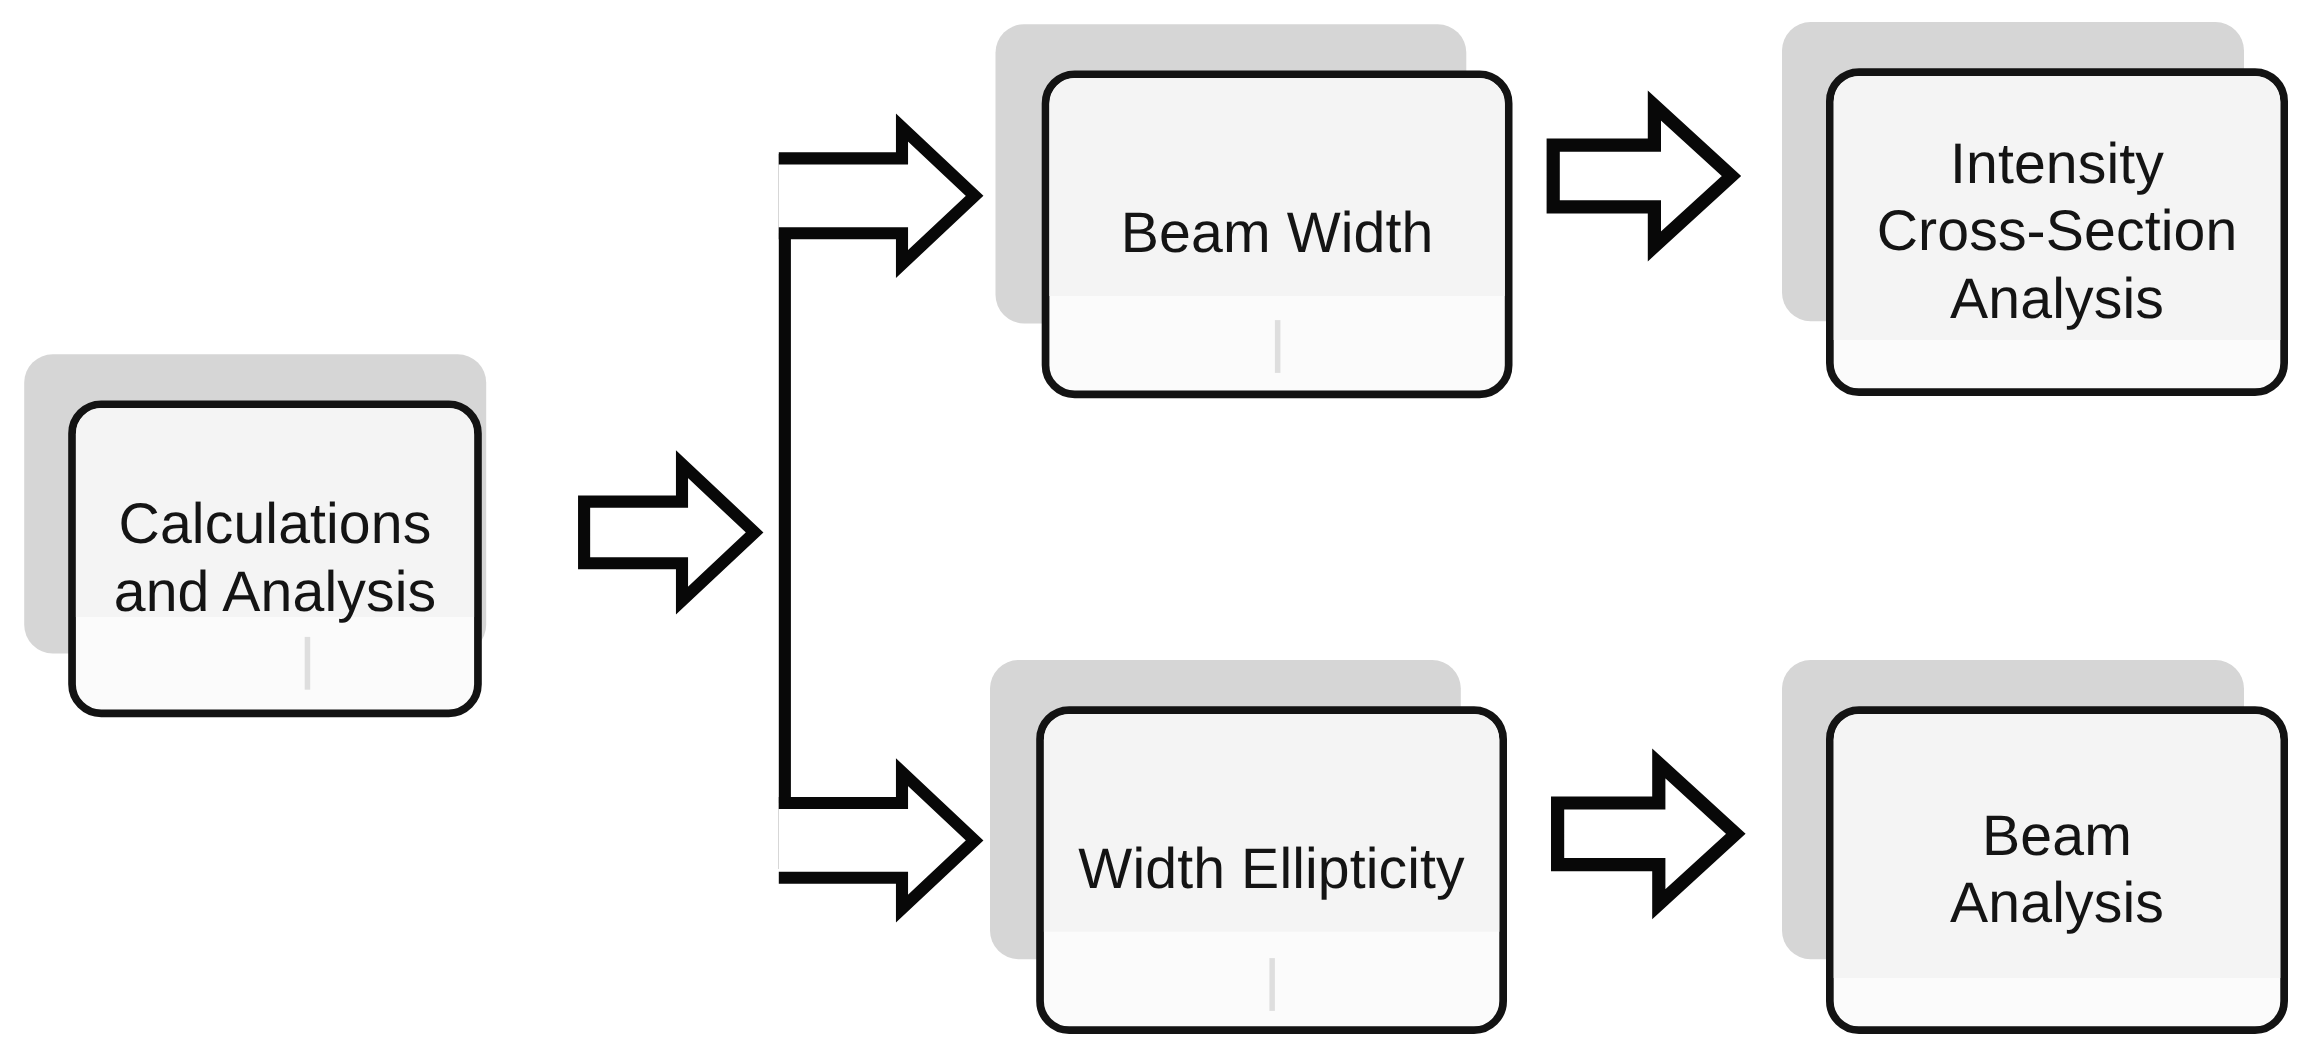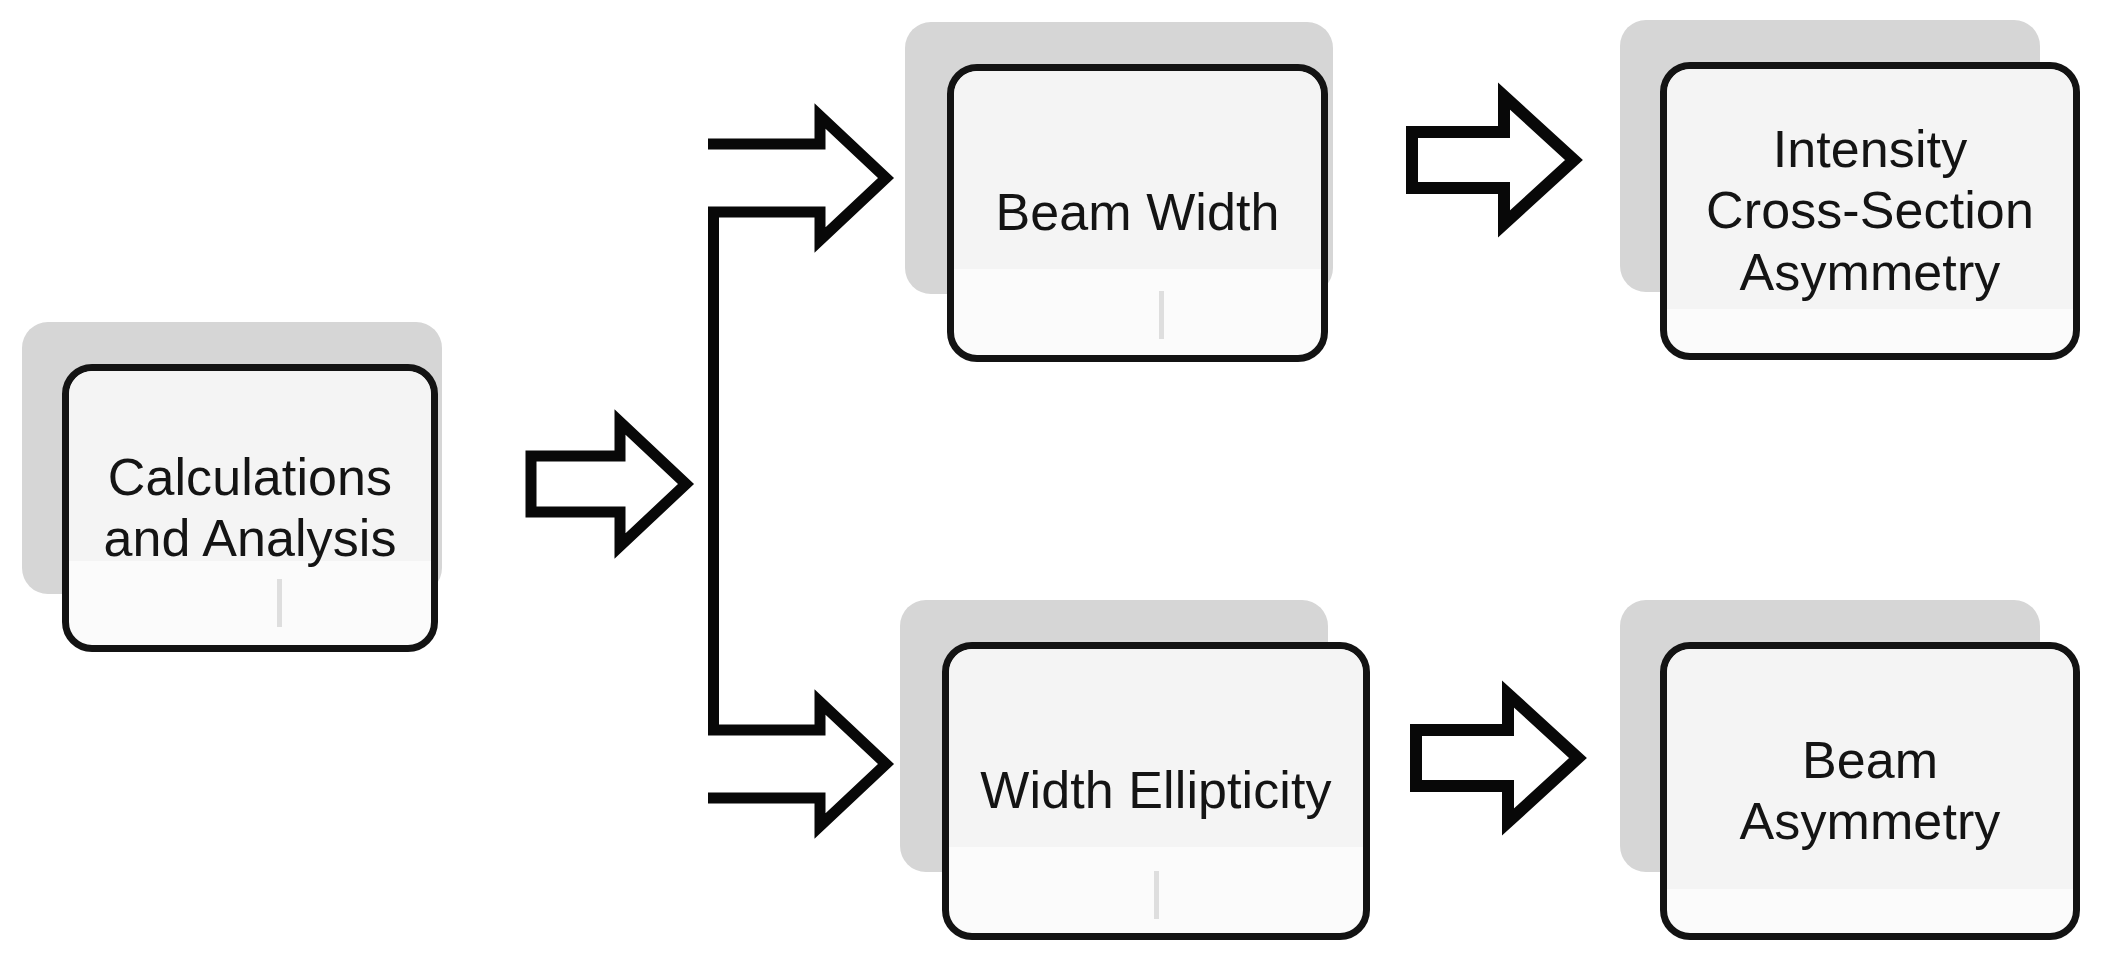--- a/index.html
+++ b/index.html
@@ -109,40 +109,40 @@
   </div>
 
   <div class="arrow" style="left:708px; top:700px; width:182px; height:132px;">
     <svg viewBox="0 0 182 132" preserveAspectRatio="none">
       <path d="M0,30 L112,30 L112,2 L178,64 L112,126 L112,98 L0,98" fill="#ffffff" stroke="#080808" stroke-width="11" stroke-linejoin="miter" stroke-linecap="butt"></path>
     </svg>
   </div>
 
   <div class="node" style="left:905px; top:22px; width:470px; height:340px;">
     <div class="node-shadow" style="left:0px; top:0px; width:428px; height:272px;"></div>
-    <div class="node-box" style="left:42px; top:42px; width:381px; height:298px;">
+    <div class="node-box" style="left:42px; top:42px; width:428px; height:298px;">
       <div class="node-inner-tint" style="height:198px;"></div>
       <div class="node-tick" style="left:205px; bottom:16px; height:48px;"></div>
       <div class="node-label">Beam Width</div>
     </div>
   </div>
 
   <div class="arrow" style="left:1408px; top:90px; width:172px; height:140px;">
     <svg viewBox="0 0 172 140" preserveAspectRatio="none">
       <path d="M4,42 L96,42 L96,6 L166,70 L96,134 L96,98 L4,98 Z" fill="#ffffff" stroke="#080808" stroke-width="12" stroke-linejoin="miter" stroke-linecap="butt"></path>
     </svg>
   </div>
 
   <div class="node" style="left:1620px; top:20px; width:460px; height:340px;">
     <div class="node-shadow" style="left:0px; top:0px; width:420px; height:272px;"></div>
     <div class="node-box" style="left:40px; top:42px; width:420px; height:298px;">
       <div class="node-inner-tint" style="height:240px;"></div>
       <div class="node-label">Intensity
 Cross-Section
-Asymmetry</div>
+Analysis</div>
     </div>
   </div>
 
   <div class="node" style="left:900px; top:600px; width:470px; height:360px;">
     <div class="node-shadow" style="left:0px; top:0px; width:428px; height:272px;"></div>
     <div class="node-box" style="left:42px; top:42px; width:428px; height:298px;">
       <div class="node-inner-tint" style="height:198px;"></div>
       <div class="node-tick" style="left:205px; bottom:14px; height:48px;"></div>
       <div class="node-label">Width Ellipticity</div>
     </div>
@@ -152,17 +152,17 @@
     <svg viewBox="0 0 172 140" preserveAspectRatio="none">
       <path d="M4,42 L96,42 L96,6 L166,70 L96,134 L96,98 L4,98 Z" fill="#ffffff" stroke="#080808" stroke-width="12" stroke-linejoin="miter" stroke-linecap="butt"></path>
     </svg>
   </div>
 
   <div class="node" style="left:1620px; top:600px; width:460px; height:350px;">
     <div class="node-shadow" style="left:0px; top:0px; width:420px; height:272px;"></div>
     <div class="node-box" style="left:40px; top:42px; width:420px; height:298px;">
       <div class="node-inner-tint" style="height:240px;"></div>
       <div class="node-label">Beam
-Asymmetry</div>
+Analysis</div>
     </div>
   </div>
 
 </div>
 
 </body></html>

